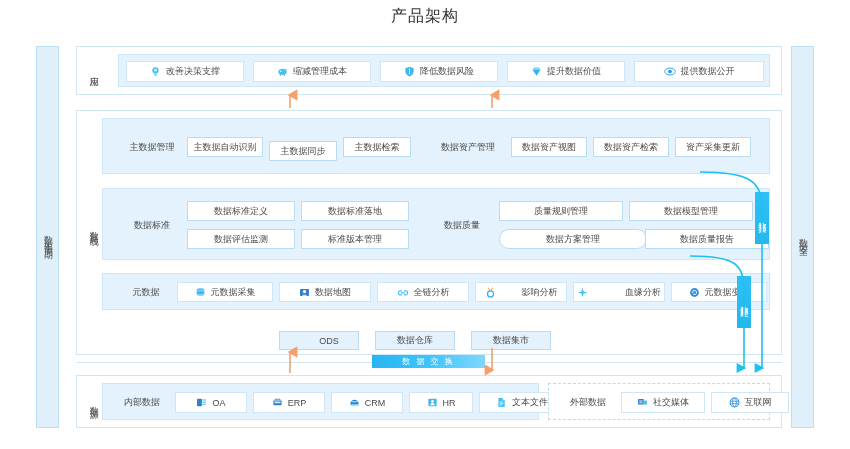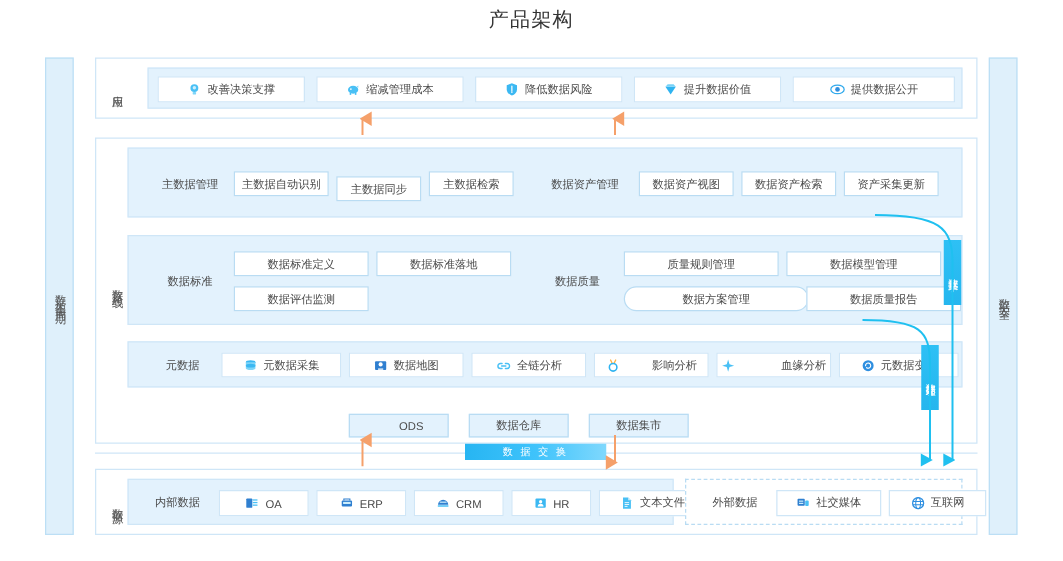--- a/index.html
+++ b/index.html
@@ -185,20 +185,21 @@
   <div class="plain-chip" style="position:absolute;left:408px;top:18px;width:76px;height:20px;">数据资产视图</div>
   <div class="plain-chip" style="position:absolute;left:490px;top:18px;width:76px;height:20px;">数据资产检索</div>
   <div class="plain-chip" style="position:absolute;left:572px;top:18px;width:76px;height:20px;">资产采集更新</div>
 </div>
 
 <div class="inner-strip" id="std-inner">
   <div class="flat-label" style="position:absolute;left:18px;top:27px;width:62px;height:18px;">数据标准</div>
   <div class="plain-chip" style="position:absolute;left:84px;top:12px;width:108px;height:20px;">数据标准定义</div>
   <div class="plain-chip" style="position:absolute;left:198px;top:12px;width:108px;height:20px;">数据标准落地</div>
   <div class="plain-chip" style="position:absolute;left:84px;top:40px;width:108px;height:20px;">数据评估监测</div>
+  <div class="plain-chip" style="position:absolute;left:198px;top:40px;width:108px;height:20px;">标准版本管理</div>
 
   <div class="flat-label" style="position:absolute;left:328px;top:27px;width:62px;height:18px;">数据质量</div>
   <div class="plain-chip" style="position:absolute;left:396px;top:12px;width:124px;height:20px;">质量规则管理</div>
   <div class="plain-chip" style="position:absolute;left:526px;top:12px;width:124px;height:20px;">数据模型管理</div>
   <div class="plain-chip" style="position:absolute;left:396px;top:40px;width:148px;height:20px;border-radius:10px;">数据方案管理</div>
   <div class="plain-chip" style="position:absolute;left:542px;top:40px;width:124px;height:20px;">数据质量报告</div>
 </div>
 
 <div class="inner-strip" id="meta-inner">
   <div class="flat-label" style="position:absolute;left:18px;top:9px;width:50px;height:18px;">元数据</div>

